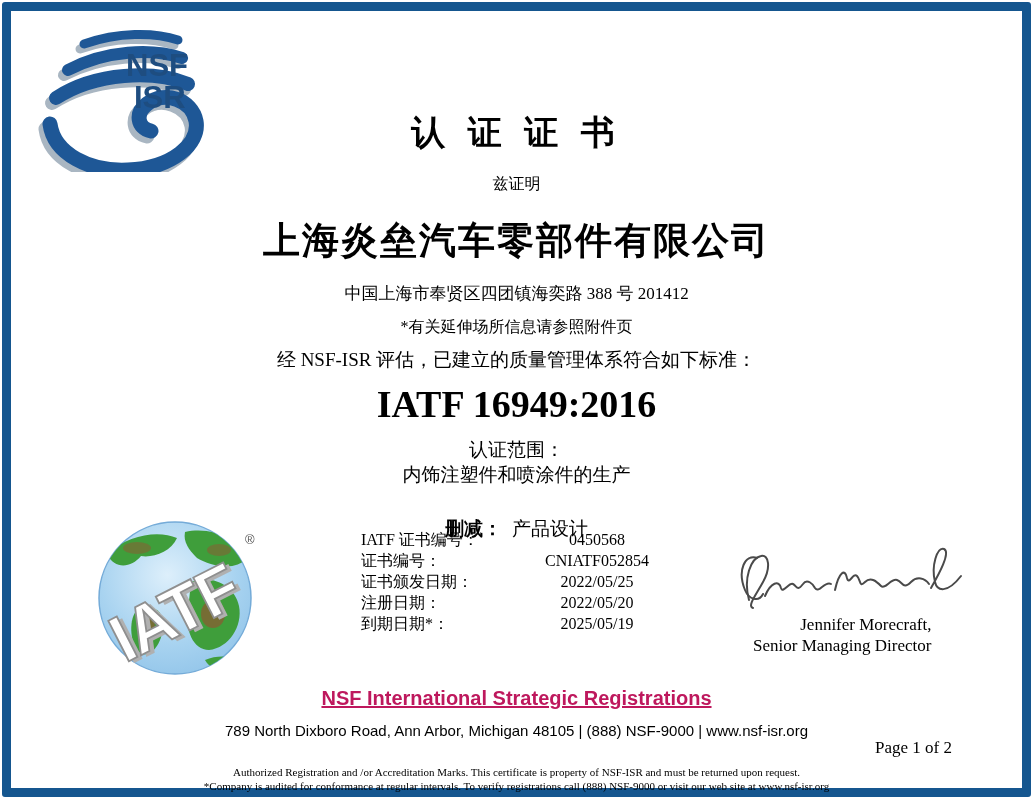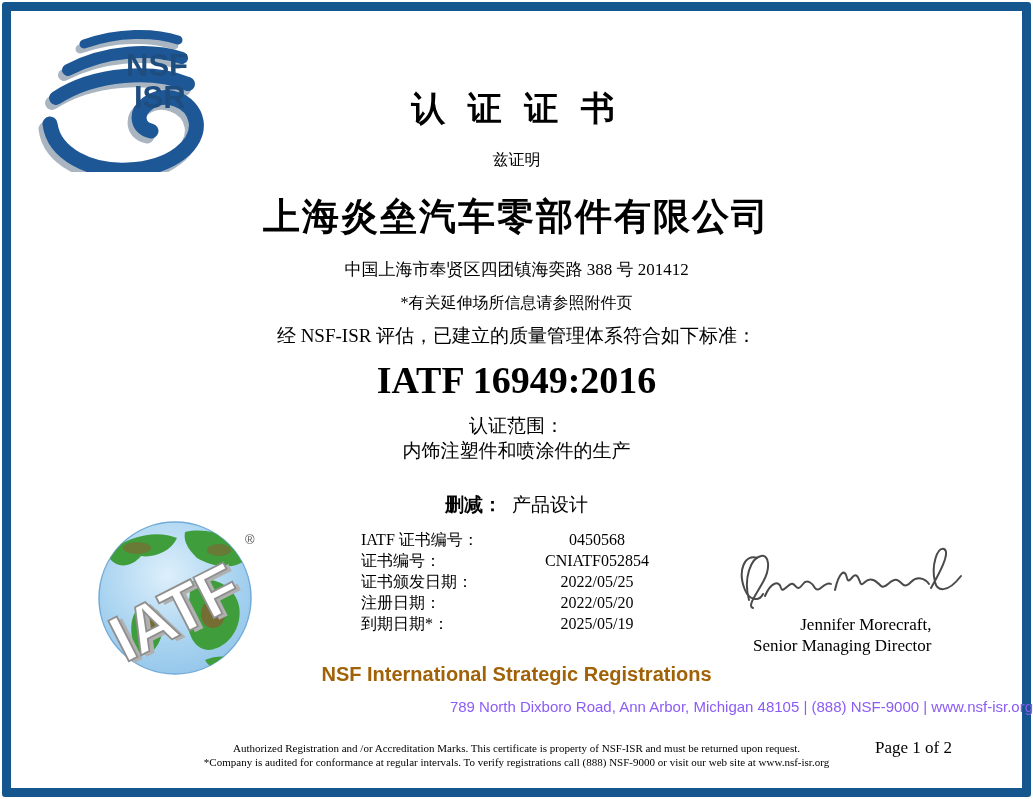--- a/index.html
+++ b/index.html
@@ -11,21 +11,21 @@
     color:#000;
     overflow:hidden;
   }
   .frame{
     position:absolute;inset:2px;
     border:9px solid #15568f;
     border-radius:3px;
     pointer-events:none;
   }
   .abs{position:absolute;}
-  .centered{left:0;right:0;text-align:center;}
+  .centered{left:0;right:0;text-align:center;margin-top:24px;}
 
   .title{top:86px;font-size:34px;letter-spacing:7px;font-weight:600;}
   .subtitle{top:150px;font-size:16px;}
   .company{top:192px;font-size:37px;font-weight:700;letter-spacing:2px;}
   .address{top:258px;font-size:17px;}
   .site-note{top:293px;font-size:16px;}
   .statement{top:323px;font-size:19px;}
   .standard{top:358px;font-size:38px;font-weight:700;}
   .scope-label{top:413px;font-size:19px;font-weight:400;}
   .scope-text{top:438px;font-size:19px;}
@@ -35,27 +35,27 @@
 
   .details{top:529px;left:328px;width:340px;font-size:16px;line-height:21px;}
   .details .row{display:flex;}
   .details .lbl{flex:0 0 165px;text-align:left;margin-left:33px;}
   .details .val{flex:1;text-align:center;}
 
   .sig-block{top:538px;left:735px;width:235px;}
   .sig-name{top:614px;left:753px;font-size:17px;line-height:21px;text-align:right;}
 
   .footer-org{
-    top:663px;font-size:20px;font-weight:700;color:#a16207;
+    top:663px;font-size:20px;font-weight:700;color:#be185d;
     font-family:"Liberation Sans","DejaVu Sans",sans-serif;
+    text-decoration:underline;
   }
   .footer-contact{
-    top:698px;font-size:15px;color:#8b5cf6;
+    top:698px;font-size:15px;color:#000000;
     font-family:"Liberation Sans","DejaVu Sans",sans-serif;
-    text-align:right;
   }
   .fine-print{top:741px;font-size:11px;line-height:14px;}
   .page-num{top:738px;left:875px;font-size:17px;}
 
   .nsf-logo{top:28px;left:26px;}
   .globe-logo{top:518px;left:85px;}
 </style>
 </head>
 <body>
 

